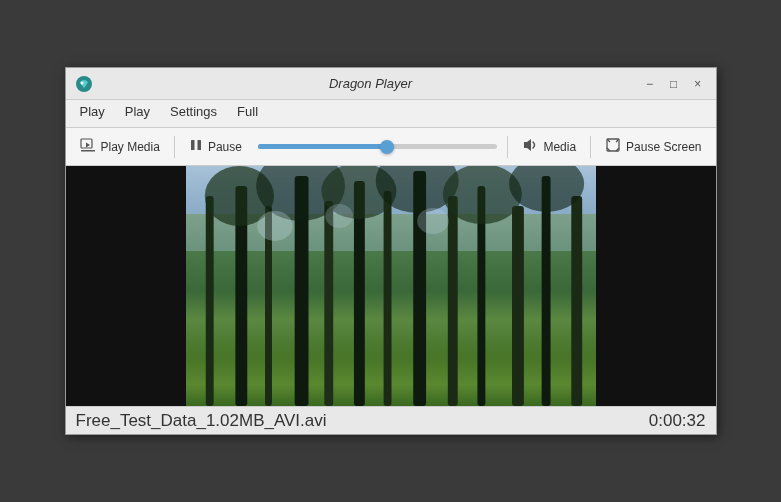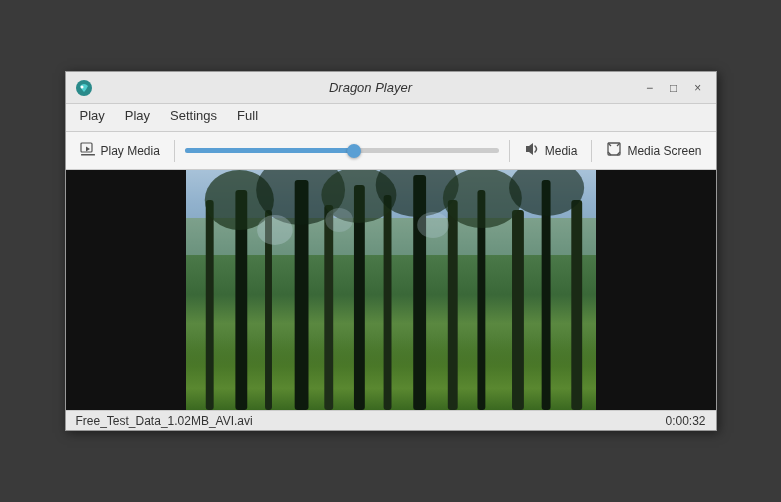--- a/index.html
+++ b/index.html
@@ -140,25 +140,25 @@
       position: absolute;
       top: 0; bottom: 0;
     }
     .side-dark.left { left: 0; width: 120px; }
     .side-dark.right { right: 0; width: 120px; }
 
     .status-bar {
       display: flex;
       align-items: center;
       justify-content: space-between;
-      height: 20px;
+      height: 28px;
       background: #e8e8e8;
       border-top: 1px solid #ccc;
       padding: 0 10px;
-      font-size: 12px;
+      font-size: 17px;
       color: #333;
       gap: 36px;
     }
 
     .divider {
       width: 1px;
       height: 22px;
       background: #ccc;
       margin: 0 2px;
     }
@@ -198,20 +198,29 @@
           <rect x="1" y="2" width="11" height="9" rx="1" stroke="#555" stroke-width="1.2"></rect>
           <path d="M6 5.5L10 8 6 10.5V5.5Z" fill="#555"></path>
           <rect x="1" y="13" width="14" height="1.5" rx="0.5" fill="#555"></rect>
         </svg>
       </span>
       <span>Play Media</span>
     </div>
 
     <div class="divider"></div>
 
+    <div class="toolbar-btn">
+      <span class="toolbar-icon">
+        <svg width="14" height="14" viewBox="0 0 14 14">
+          <rect x="2" y="2" width="3.5" height="10" rx="0.5" fill="#555"></rect>
+          <rect x="8.5" y="2" width="3.5" height="10" rx="0.5" fill="#555"></rect>
+        </svg>
+      </span>
+      <span>Pause</span>
+    </div>
 
     <div class="progress-container">
       <div class="progress-track">
         <div class="progress-fill" style="width: 54%"></div>
         <div class="progress-thumb" style="left: calc(54% - 7px)"></div>
       </div>
     </div>
 
     <div class="divider"></div>
 
@@ -227,21 +236,21 @@
 
     <div class="divider"></div>
 
     <div class="toolbar-btn">
       <span class="toolbar-icon">
         <svg width="16" height="16" viewBox="0 0 16 16">
           <rect x="2" y="2" width="12" height="12" rx="1" stroke="#555" stroke-width="1.3" fill="none"></rect>
           <path d="M2,2 L5,5 M11,5 L14,2 M14,11 L11,14 M5,14 L2,11" stroke="#555" stroke-width="1.3"></path>
         </svg>
       </span>
-      <span>Media Screen</span>
+      <span>Pause Screen</span>
     </div>
   </div>
 
   <div class="video-area">
 
     <div class="side-dark left"></div>
     <div class="side-dark right"></div>
 
     <div style="position:absolute; left:120px; right:120px; top:0; bottom:0; overflow:hidden;">
 

